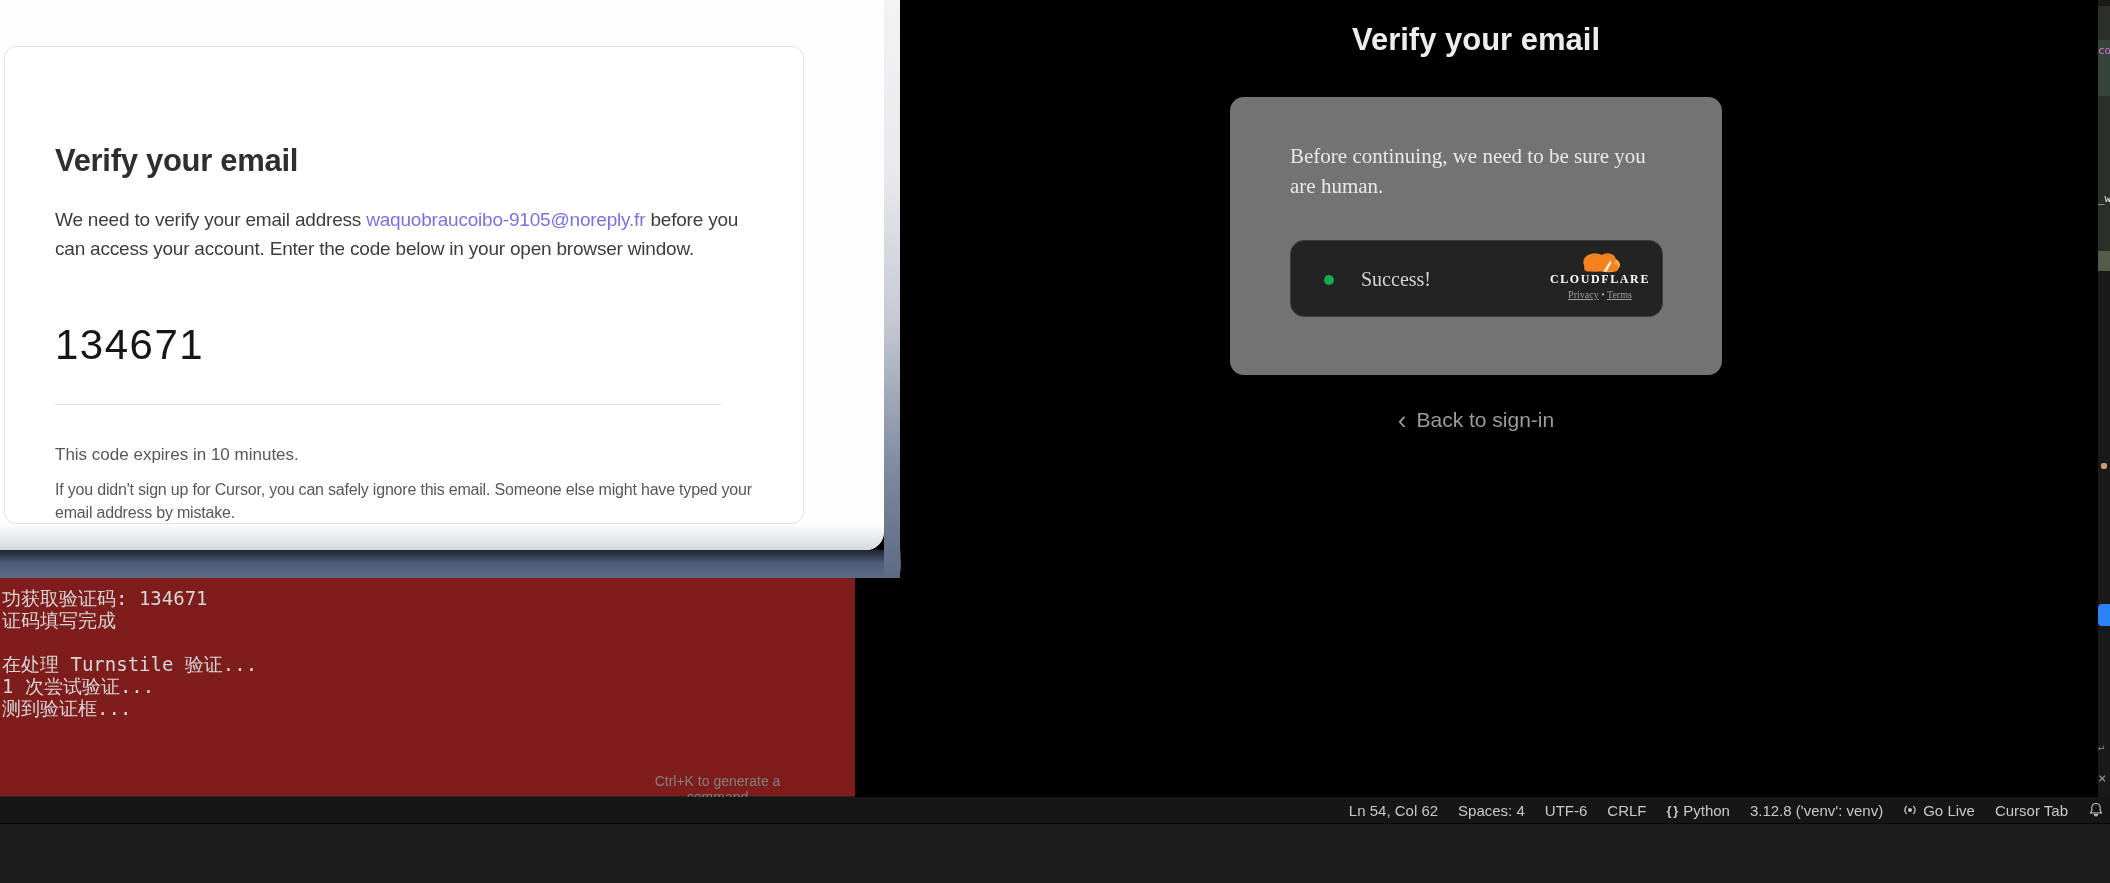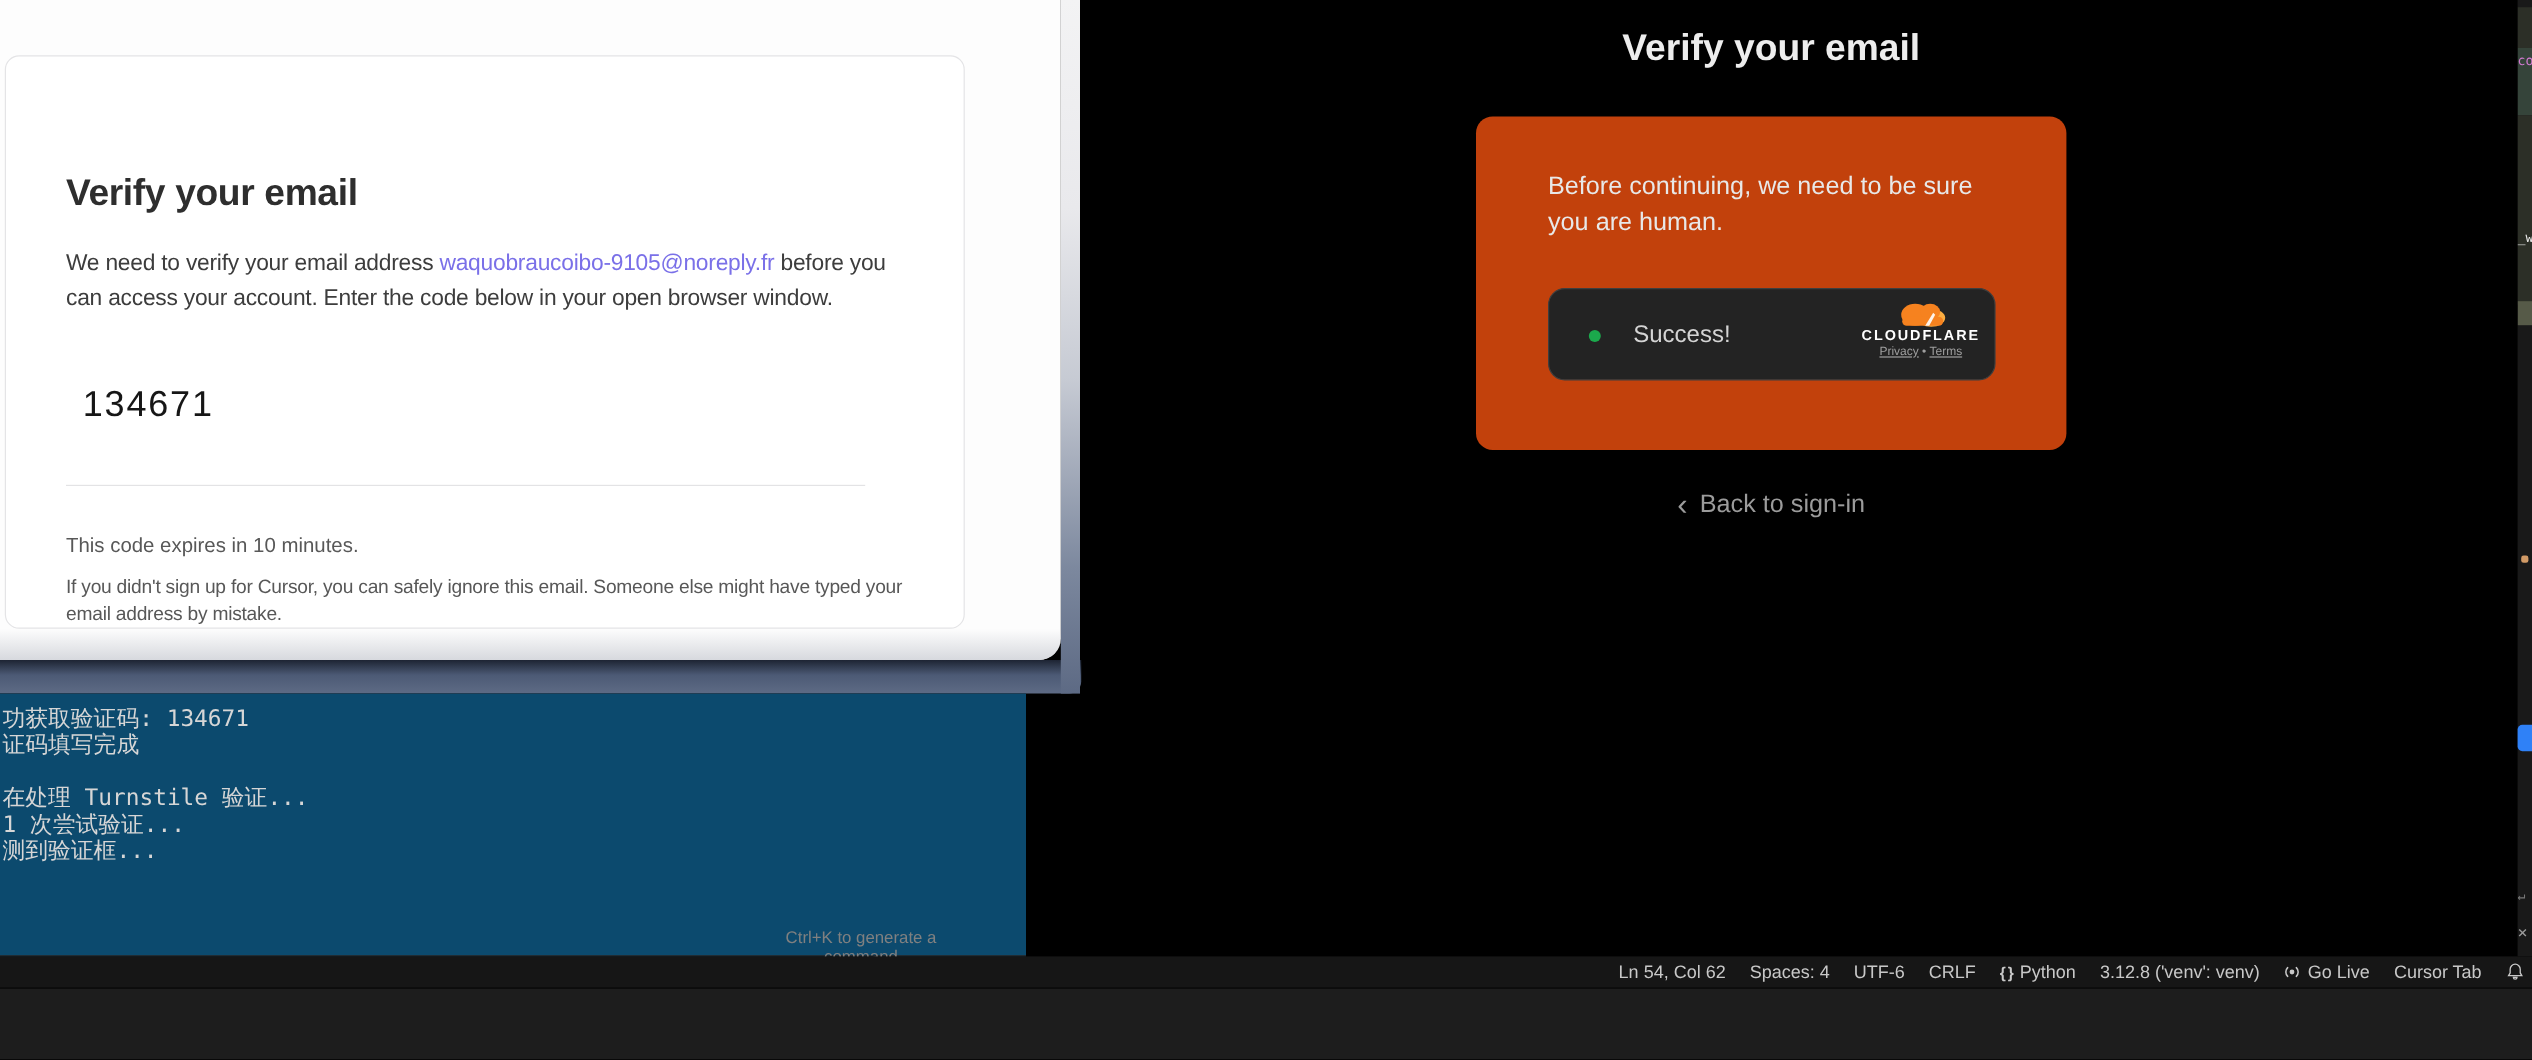--- a/index.html
+++ b/index.html
@@ -17,50 +17,50 @@
     background:#fdfdfd; border-bottom-right-radius:18px; }
   .email-window::after { content:""; position:absolute; left:0; bottom:0; width:100%; height:26px;
     background:linear-gradient(180deg, rgba(255,255,255,0), #d7d9de); border-bottom-right-radius:18px; }
   .email-card { position:absolute; left:4px; top:46px; width:800px; height:478px;
     background:#ffffff; border:1px solid #e4e4e6; border-radius:12px; }
   .email-title { position:absolute; left:50px; top:96px; font-size:31px; font-weight:600;
     color:#2e2e2e; letter-spacing:-0.3px; }
   .email-body { position:absolute; left:50px; top:158px; width:692px; font-size:19px;
     line-height:29px; color:#3d3d3d; letter-spacing:-0.2px; }
   .email-link { color:#7a70e8; text-decoration:none; }
-  .email-code { position:absolute; left:50px; top:274px; font-size:30px; font-weight:500;
-    color:#161616; letter-spacing:1.5px;margin-left:14px; }
+  .email-code { position:absolute; left:50px; top:274px; font-size:42px; font-weight:500;
+    color:#161616; letter-spacing:1.5px; }
   .email-divider { position:absolute; left:50px; top:357px; width:666px; height:1px; background:#e3e3e5; }
   .email-expire { position:absolute; left:50px; top:398px; font-size:17px; color:#585858; }
   .email-ignore { position:absolute; left:50px; top:431px; width:706px; font-size:16px;
     line-height:23px; color:#585858; letter-spacing:-0.2px; }
 
   
   .bp-title { position:absolute; left:1230px; top:22px; width:492px; text-align:center;
     font-size:31px; font-weight:700; color:#ededed; }
   .bp-card { position:absolute; left:1230px; top:97px; width:492px; height:278px;
-    background:#c2410c; border-radius:14px; }
+    background:#737373; border-radius:14px;font-family:Liberation Serif, serif; }
   .bp-card-text { position:absolute; left:60px; top:44px; width:376px; font-size:21px;
     line-height:30px; color:#e8e8e8; }
   .turnstile { position:absolute; left:60px; top:143px; width:373px; height:77px;
     background:#232323; border:1px solid #3e3e3e; border-radius:14px; }
   .ts-dot { position:absolute; left:33px; top:34px; width:10px; height:10px; border-radius:50%; background:#1ba94c; }
   .ts-status { position:absolute; left:70px; top:27px; font-size:20px; color:#d4d4d4; }
   .ts-cf { position:absolute; right:12px; top:8px; display:flex; flex-direction:column; align-items:center; }
   .ts-cloud { width:52px; height:25px; margin-bottom:-2px; }
   .ts-brand { font-size:12px; font-weight:700; color:#ffffff; letter-spacing:1.6px;text-align:center; }
   .ts-links { font-size:10px; color:#9f9f9f; margin-top:2px; }
   .ts-links a { color:#9f9f9f; text-decoration:underline; }
   .back-row { position:absolute; left:1230px; top:405px; width:492px; text-align:center;
     font-size:21px; color:#9b9b9b; }
   .back-chevron { font-size:26px; vertical-align:-2px; margin-right:10px; font-weight:400; }
 
   
   .terminal { position:absolute; left:0; top:578px; width:855px; height:219px;
-    background:#0c4a6e; border-bottom:1px solid #262626;text-align:center; }
+    background:#7f1d1d; border-bottom:1px solid #262626;text-align:center; }
   .term-line { position:absolute; left:2px; font-family:"DejaVu Sans Mono", monospace;
     font-size:19px; color:#d6d6d6; white-space:pre; }
   .term-hint { position:absolute; left:630px; top:773px; width:175px; text-align:center;
     font-size:14px; color:#808080; }
 
   
   .status-bar { position:absolute; left:0; top:797px; width:2110px; height:26px;
     background:#161616; display:flex; align-items:center; justify-content:flex-end;
     gap:20px; padding-right:6px; font-size:15px; color:#c8c8c8; }
   .sb-item { display:flex; align-items:center; gap:6px; white-space:nowrap;text-align:center; }

